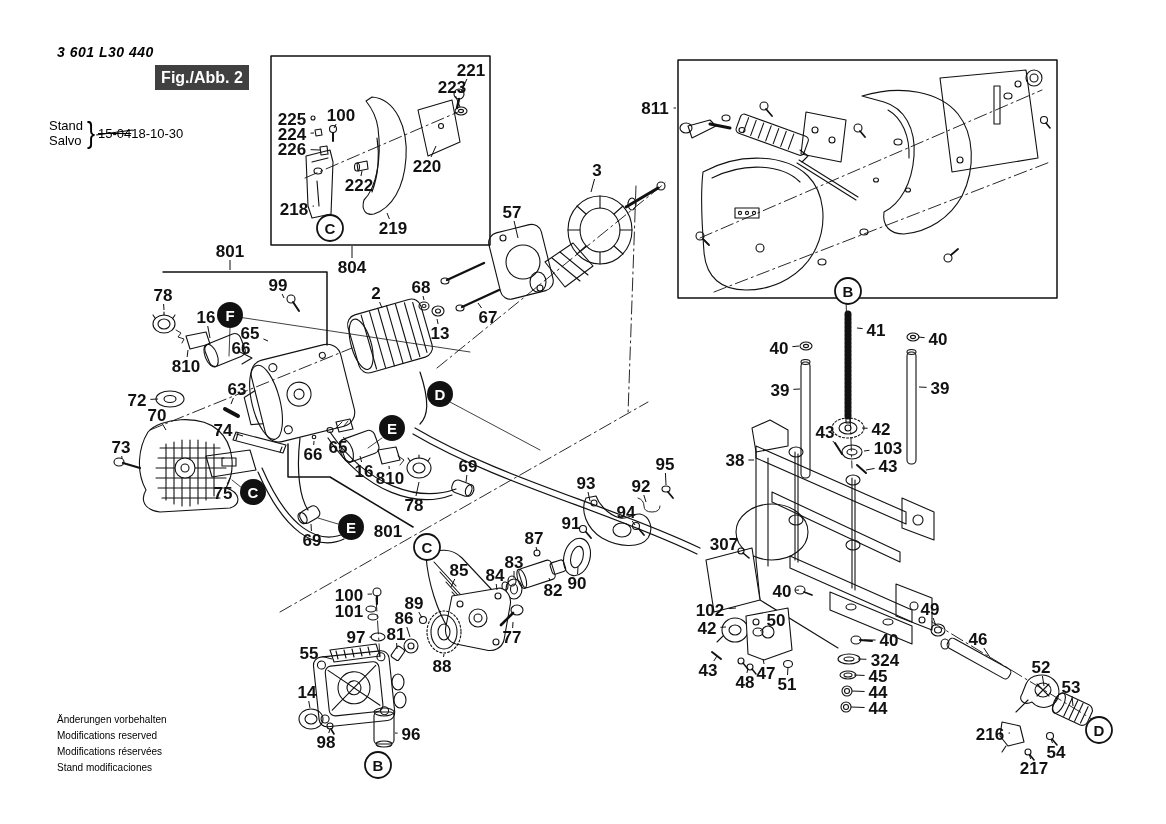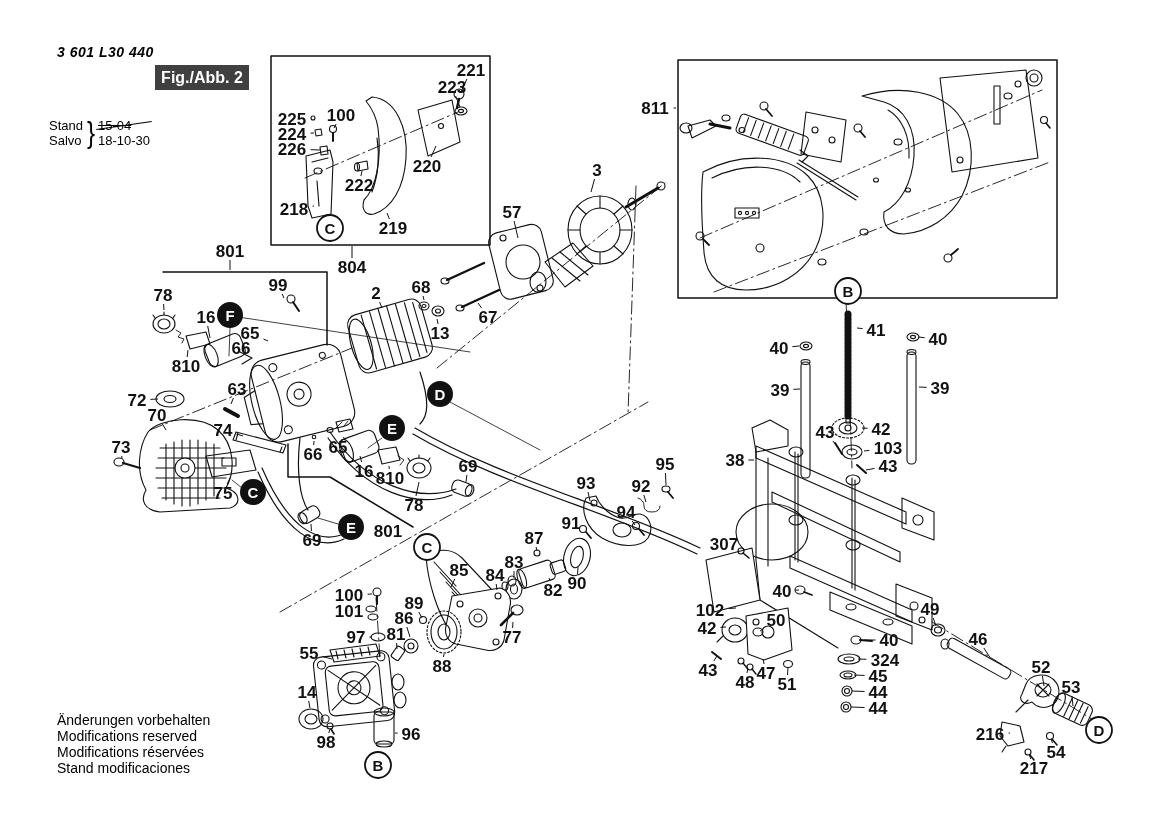--- a/index.html
+++ b/index.html
@@ -4,26 +4,26 @@
 <style>
   html,body{margin:0;padding:0;background:#ffffff;}
   #stage{position:relative;width:1166px;height:824px;background:#ffffff;overflow:hidden;
          font-family:"Liberation Sans","DejaVu Sans",sans-serif;color:#000;}
   #art-svg{position:absolute;left:0;top:0;}
   .hdr{position:absolute;left:57px;top:44px;}
   .pnum{font-size:14px;font-weight:bold;letter-spacing:0.5px;font-style:italic;}
   .stand-grid{position:absolute;left:49px;top:68px;display:flex;align-items:center;margin-top:48px;}
   .si-col{display:flex;flex-direction:column;font-size:13px;line-height:15px;}
   .brace{font-size:30px;font-weight:400;margin:0 2px 0 3px;transform:scaleX(0.8);}
-  .val-col{display:flex;flex-direction:column;font-size:13px;line-height:15px;}
+  .val-col{display:flex;flex-direction:row;font-size:13px;line-height:15px;}
   .struck{text-decoration:line-through;position:relative;}
   .struck:after{content:"";position:absolute;left:-2px;right:-2px;top:45%;border-top:1.5px solid #000;transform:rotate(-8deg);}
   .figbox{position:absolute;left:155px;top:65px;width:94px;height:25px;background:#404040;color:#fff;
           font-size:16px;font-weight:bold;display:flex;align-items:center;justify-content:center;}
-  .footer{position:absolute;left:57px;top:712px;font-size:14px;line-height:16px;}
+  .footer{position:absolute;left:57px;top:712px;font-size:10px;line-height:16px;}
 </style>
 </head>
 <body>
 
 <div id="stage">
 
   <svg id="art-svg" width="1166" height="824" viewBox="0 0 1166 824">
     <g stroke="#111" fill="none" stroke-width="1.1" stroke-linecap="round" stroke-linejoin="round">
 
       <rect x="271" y="56" width="219" height="189" stroke-width="1.5"></rect>

